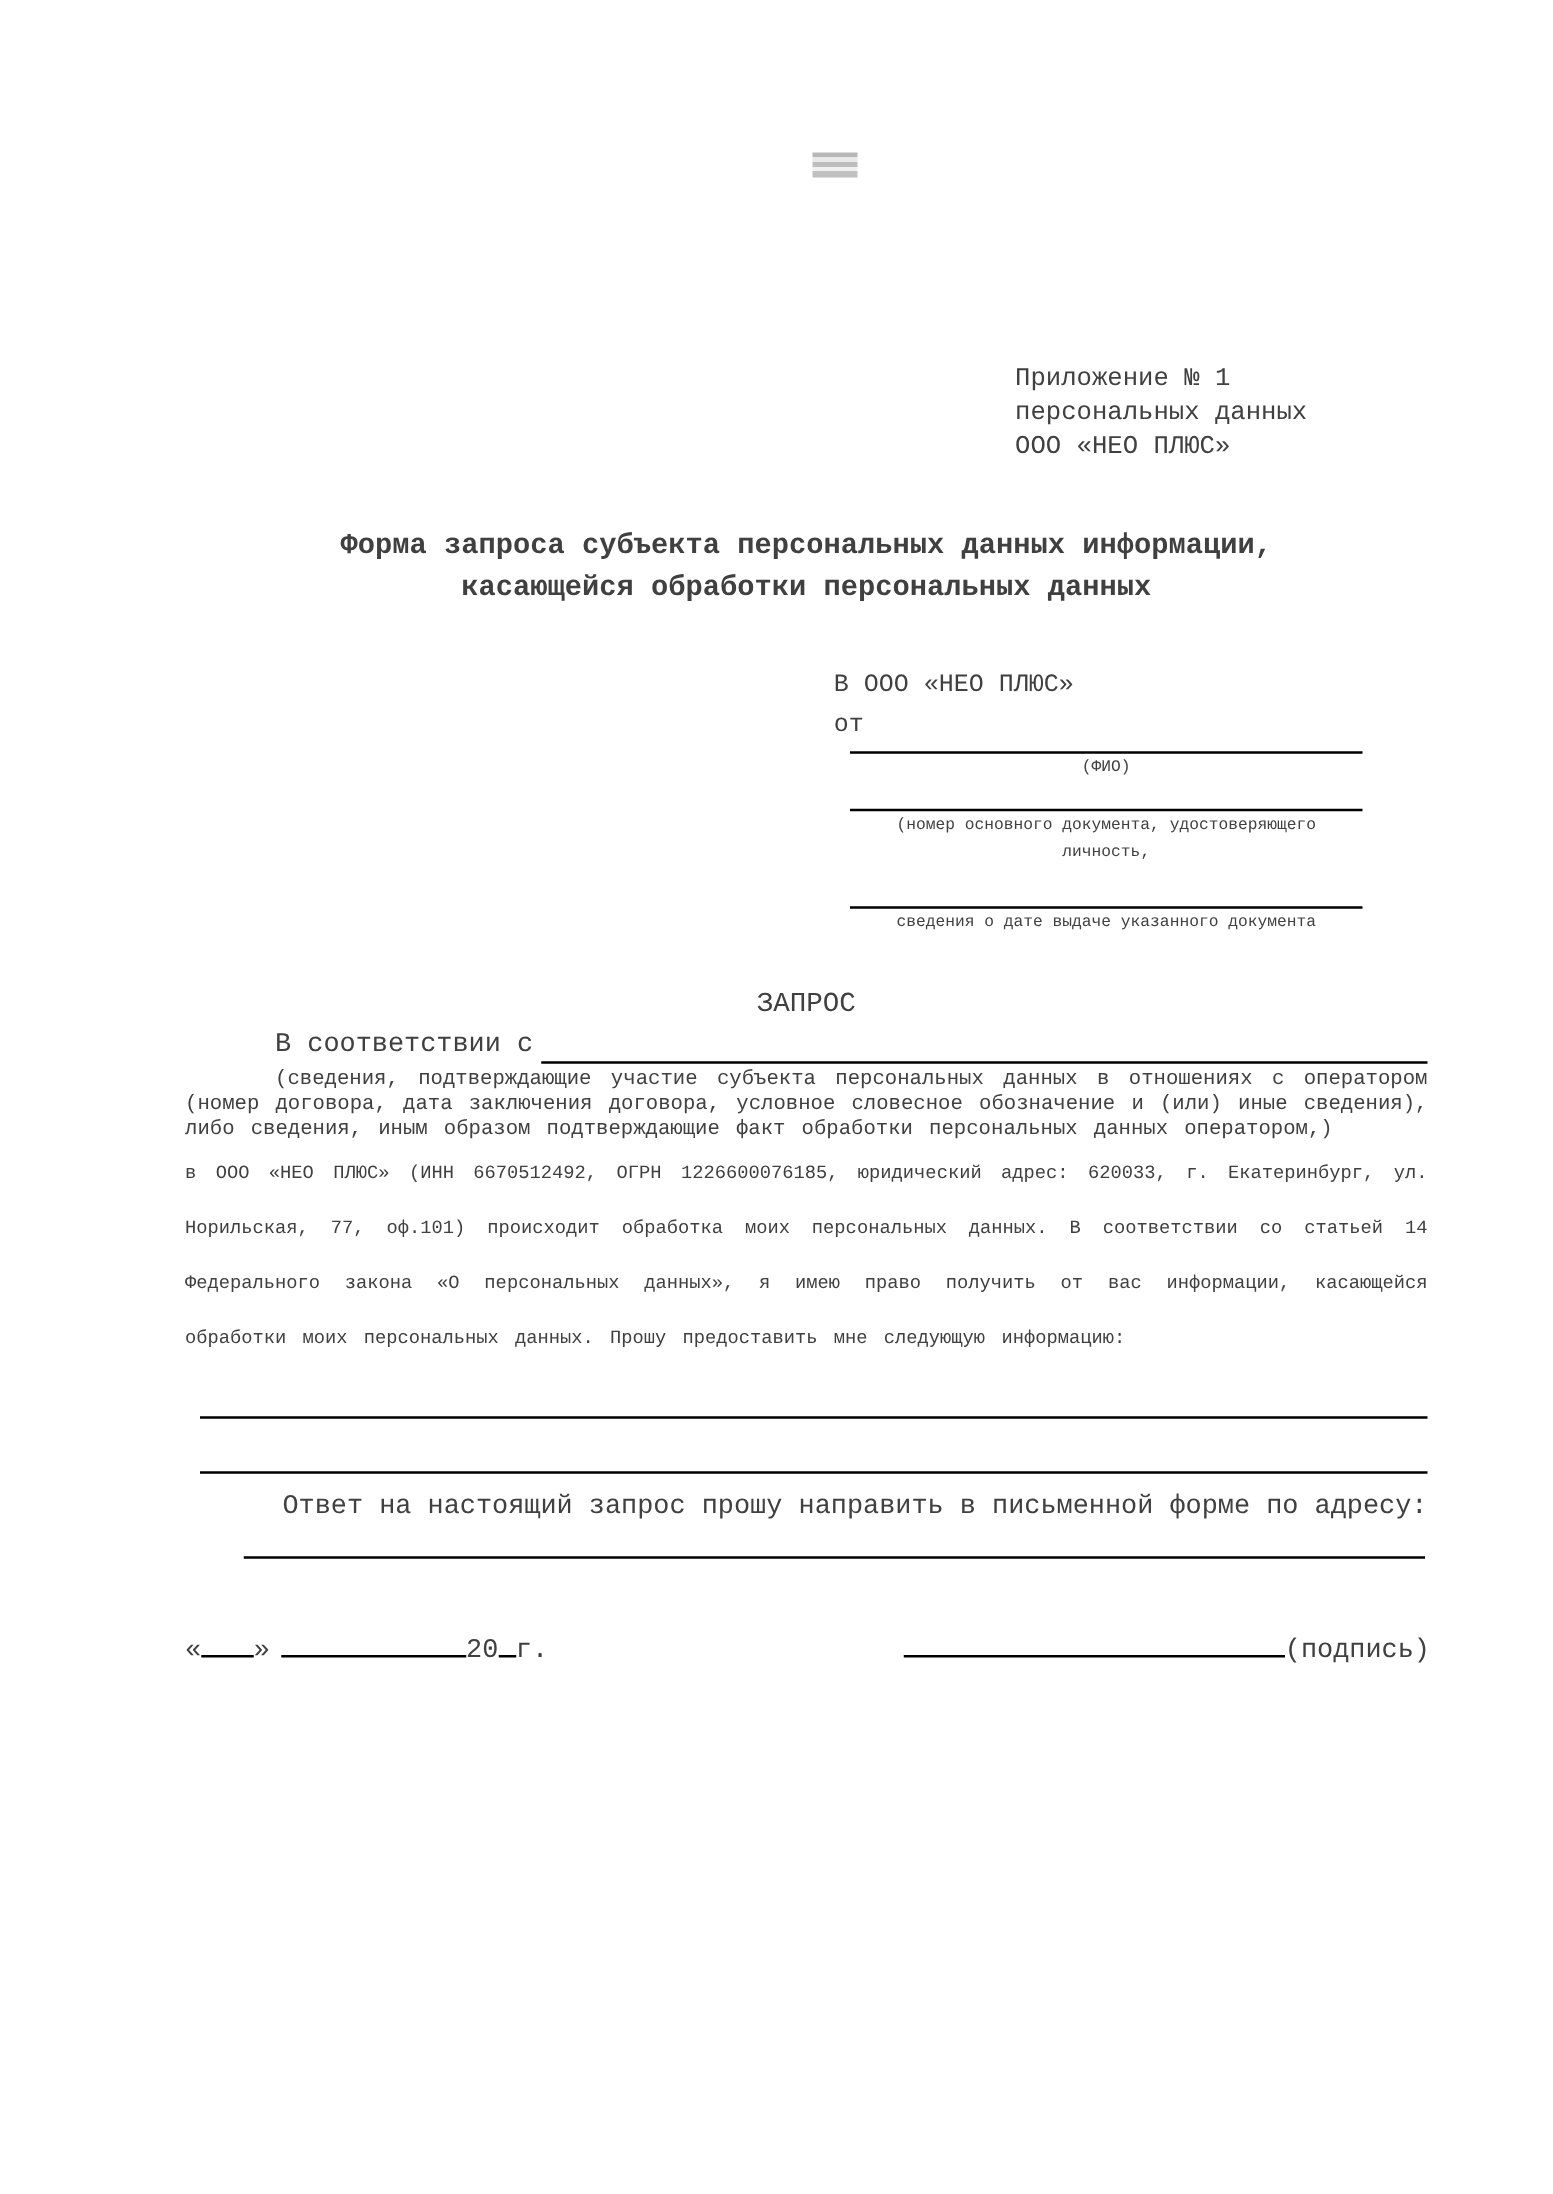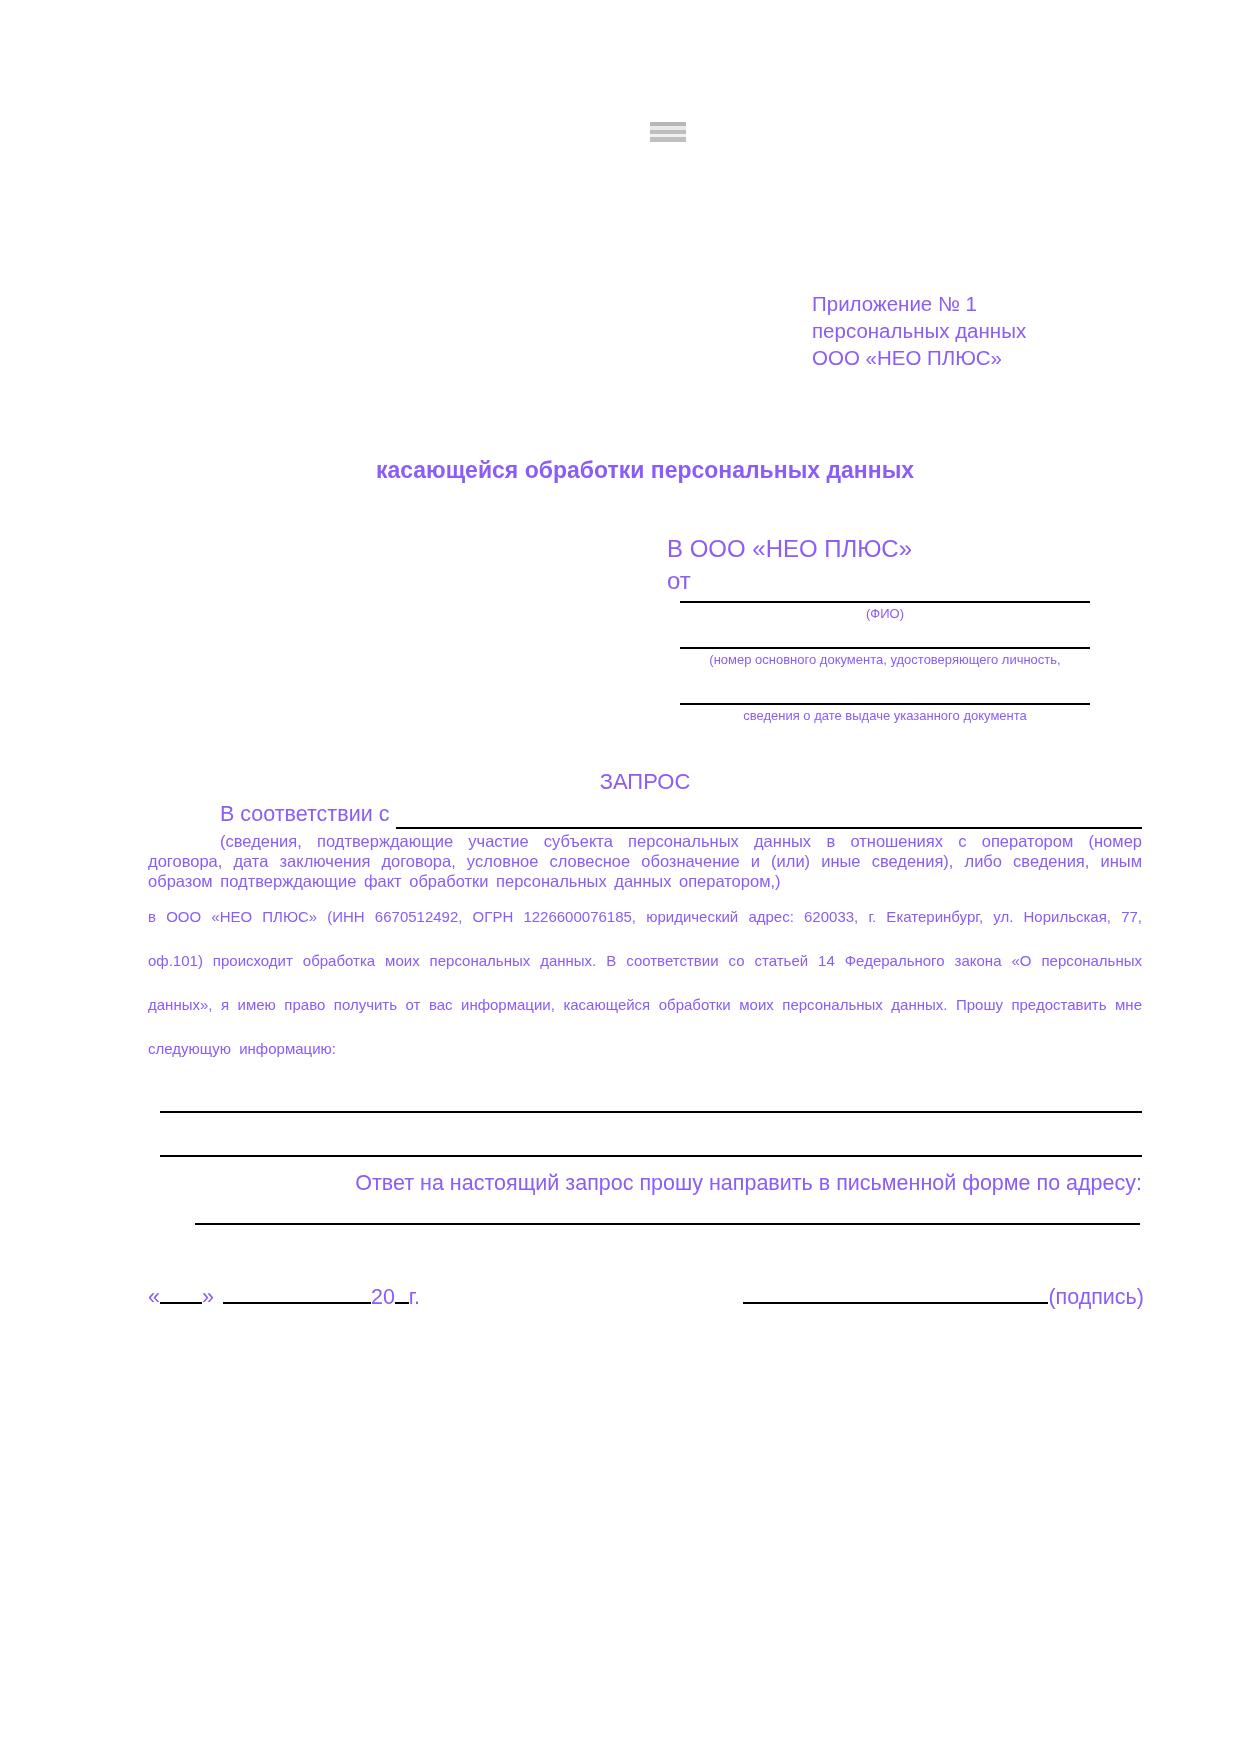--- a/index.html
+++ b/index.html
@@ -1,21 +1,21 @@
 <!DOCTYPE html>
 <html><head>
 <meta charset="utf-8">
 <style>
   html,body{margin:0;padding:0;background:#ffffff;}
   .page{
     position:relative;
     width:1242px;height:1755px;
     background:#ffffff;
-    color:#8b5cf6;
-    font-family:Liberation Sans, sans-serif;
+    color:#404040;
+    font-family:Liberation Mono, monospace;
     box-sizing:border-box;
     padding:0 100px 0 148px;
     overflow:hidden;
   }
   
   .embedded-image{
     margin-top:122px;
     margin-left:502px;
     width:36px;height:20px;
     background:linear-gradient(
@@ -34,21 +34,21 @@
   .doc-title{
     margin:48px 0 0 0;
     font-size:23px;
     font-weight:bold;
     text-align:center;
     line-height:34px;
   }
   .addressee{
     margin-top:46px;
     margin-left:519px;
-    font-size:24px;
+    font-size:20px;
     line-height:32px;
   }
   .fields{
     margin-top:4px;
     margin-left:532px;
     width:410px;
   }
   .field-line{height:0;border-top:2px solid #000;}
   .field-caption{
     font-size:13px;
@@ -143,21 +143,21 @@
 
   <div class="embedded-image"></div>
 
   <div class="appendix">
     <div>Приложение № 1</div>
     <div>персональных данных</div>
     <div>ООО «НЕО ПЛЮС»</div>
   </div>
 
   <div class="doc-title">
-    <br>
+    <span>Форма запроса субъекта персональных данных информации,</span><br>
     <span>касающейся обработки персональных данных</span>
   </div>
 
   <div class="addressee">
     <div>В ООО «НЕО ПЛЮС»</div>
     <div>от</div>
   </div>
 
   <div class="fields">
     <div class="field f1">

